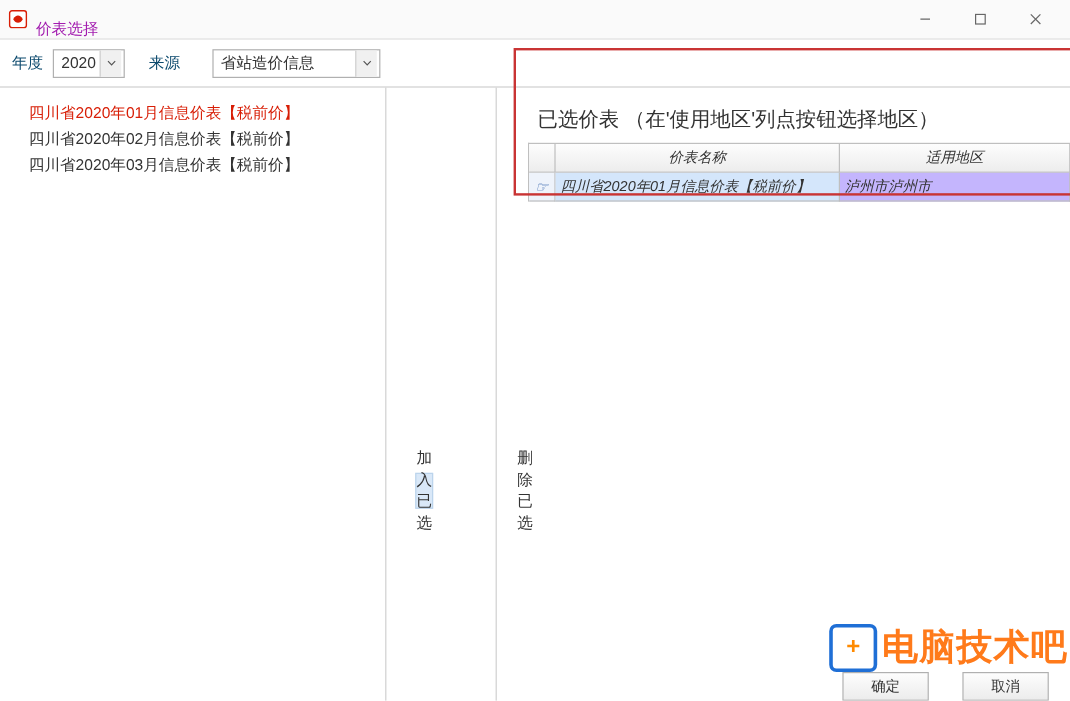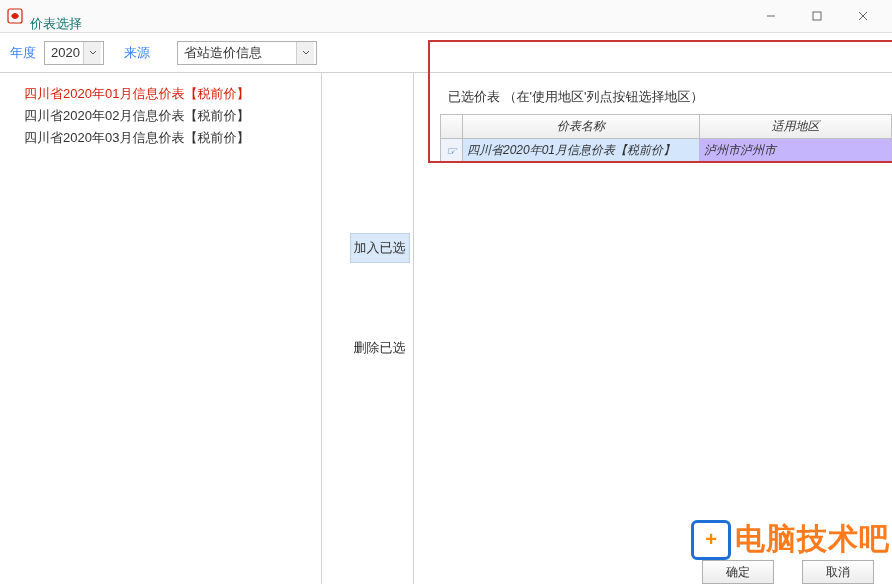--- a/index.html
+++ b/index.html
@@ -1,46 +1,46 @@
 <!DOCTYPE html>
 <html><head>
 <meta charset="utf-8">
 <style>
 * { box-sizing: border-box; margin: 0; padding: 0; font-family: "Microsoft YaHei", SimSun, Arial, sans-serif; }
 body { background: #fff; width: 892px; height: 584px; overflow: hidden; position: relative; font-size: 12px; color: #333; }
 
 
 .titlebar { height: 33px; background: #fafafa; border-bottom: 1px solid #e0e0e0; display: flex; align-items: center; padding: 0 6px; }
 .titlebar .app-icon { width: 18px; height: 18px; margin-right: 6px; display: inline-flex; align-items: center; justify-content: center; }
-.titlebar .title { font-size: 13px; color: #0f766e; margin-top: 16px; }
+.titlebar .title { font-size: 13px; color: #a21caf; margin-top: 16px; }
 .titlebar .win-controls { margin-left: auto; display: flex; }
 .win-btn { width: 46px; height: 30px; display: flex; align-items: center; justify-content: center; color: #888; cursor: pointer; }
 
 
 .toolbar { height: 40px; display: flex; align-items: center; padding: 0 10px; border-bottom: 1px solid #d0d0d0; gap: 8px; }
-.toolbar label { font-size: 13px; color: #3b82f6; text-align: center; }
+.toolbar label { font-size: 13px; color: #0c4a6e; text-align: center; }
 .combo { position: relative; display: inline-flex; align-items: center; height: 24px; background: #fff; border: 1px solid #b0b0b0; padding: 0 22px 0 6px; font-size: 13px; min-width: 60px; }
 .combo .chev { position: absolute; right: 2px; top: 0; bottom: 0; width: 18px; display: flex; align-items: center; justify-content: center; border-left: 1px solid #cfcfcf; background: #f0f0f0; }
 
 
 .main { position: absolute; top: 73px; bottom: 0; left: 0; right: 0; display: flex; gap: 24px; }
 .left-pane { width: 322px; border-right: 1px solid #d0d0d0; padding: 10px 8px; overflow: auto; }
 .left-pane .list-item { padding: 2px 16px; font-size: 13px; line-height: 18px; cursor: default; white-space: nowrap; }
 .left-pane .list-item.selected { color: #d81e06; }
 
-.mid-pane { width: 68px; display: flex; flex-direction: column; align-items: center; justify-content: flex-start; border-right: 1px solid #d0d0d0; padding-top: 160px; gap: 70px; }
+.mid-pane { width: 68px; display: flex; flex-direction: row; align-items: center; justify-content: flex-start; border-right: 1px solid #d0d0d0; padding-top: 160px; gap: 70px; }
 .mid-btn { width: 60px; height: 30px; display: flex; align-items: center; justify-content: center; font-size: 13px; color: #333; cursor: pointer; }
 .mid-btn.primary { background: #d9e8f8; border: 1px solid #bcd4ec; }
 .mid-btn.secondary { background: #fff; }
 
 .right-pane { flex: 1; position: relative; padding: 0; }
 
 .highlight-box { position: absolute; left: -10px; top: -33px; width: 496px; height: 123px; border: 2px solid #c93434; pointer-events: none; }
 
-.section-header { padding: 15px 0 8px 8px; font-size: 13px; color: #333; }
+.section-header { padding: 15px 0 8px 8px; font-size: 17px; color: #333; }
 .grid { border-top: 1px solid #bfbfbf; border-left: 1px solid #bfbfbf; width: 100%; font-style: italic; }
 .grid-header { display: flex; background: linear-gradient(#fdfdfd,#ececec); }
 .gh-cell { border-right: 1px solid #bfbfbf; border-bottom: 1px solid #bfbfbf; padding: 3px 4px; text-align: center; font-size: 12px; }
 .gh-rowhandle { width: 22px; }
 .gh-name { flex: 0 0 237px; }
 .gh-region { flex: 1; }
 .grid-row { display: flex; }
 .gr-cell { border-right: 1px solid #bfbfbf; border-bottom: 1px solid #bfbfbf; padding: 3px 4px; font-size: 12px; }
 .gr-rowhandle { width: 22px; background: #eef3fb; display: flex; align-items: center; justify-content: center; }
 .gr-name { flex: 0 0 237px; background: #d4e6fb; }

